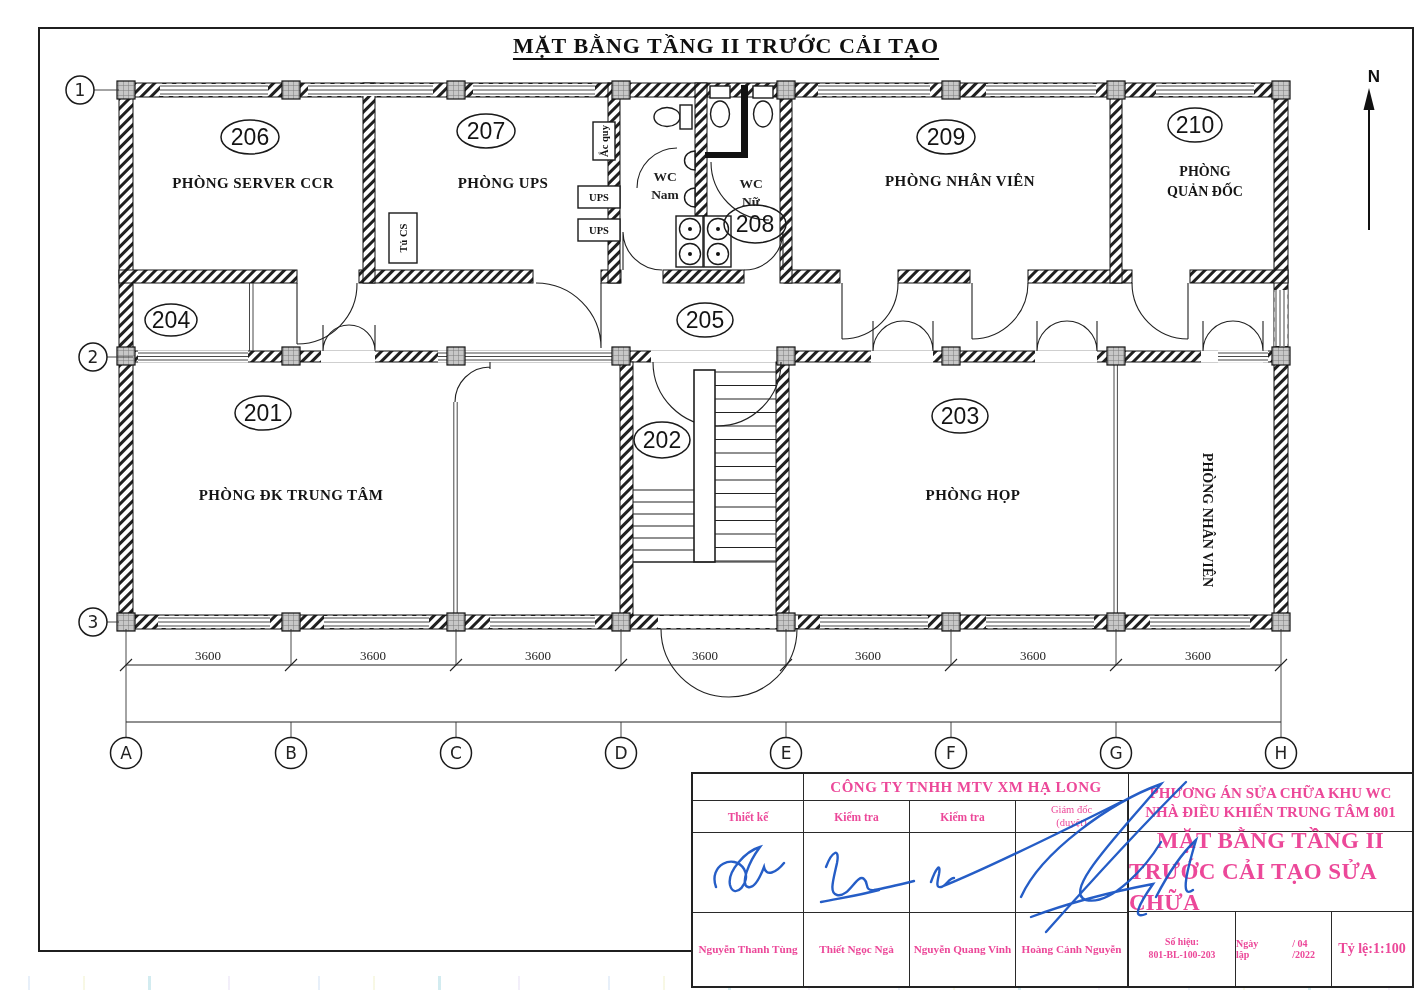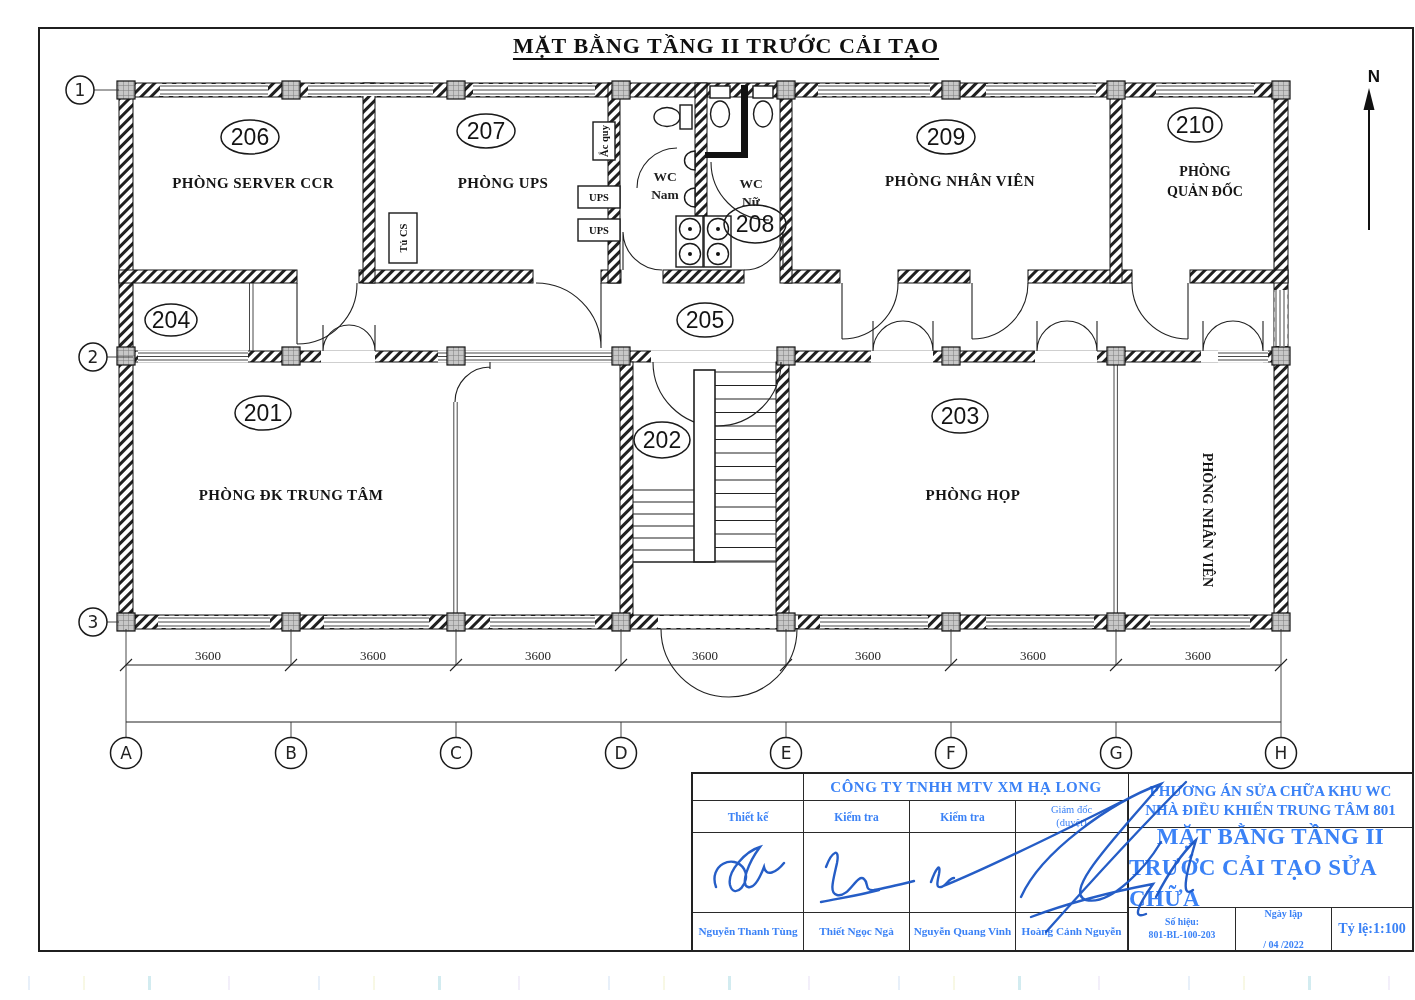--- a/index.html
+++ b/index.html
@@ -16,39 +16,39 @@
   .arc{stroke:#222;stroke-width:1.1;fill:none;}
   .fix{fill:#fff;stroke:#1a1a1a;stroke-width:1.4;}
   .bub{fill:none;stroke:#1a1a1a;stroke-width:1.5;}
   .num{font-family:"Liberation Sans","DejaVu Sans",sans-serif;font-size:23px;fill:#141414;text-anchor:middle;}
   .rname{font-size:15px;font-weight:bold;fill:#151515;text-anchor:middle;letter-spacing:.4px;}
   .rname2{font-size:14px;font-weight:bold;fill:#151515;text-anchor:middle;}
   .wc{font-size:13.5px;font-weight:bold;fill:#222;text-anchor:middle;}
   .eq{font-size:10.5px;font-weight:bold;fill:#111;text-anchor:middle;}
   .dim{font-size:13px;fill:#222;text-anchor:middle;}
   .glab{font-family:"DejaVu Sans","Liberation Sans",sans-serif;font-size:17px;fill:#222;text-anchor:middle;}
-  .tblock{position:absolute;left:683px;top:772px;width:723px;height:180px;border:2px solid #222;box-sizing:border-box;
+  .tblock{position:absolute;left:683px;top:772px;width:723px;height:216px;border:2px solid #222;box-sizing:border-box;
     display:grid;grid-template-columns:111px 106px 106px 112px 1fr;grid-template-rows:27px 32px 79px 1fr;
-    background:#fff;color:#3b82f6;}
+    background:#fff;color:#ec4899;}
   .cell{border-right:1.6px solid #2a2a2a;border-bottom:1.6px solid #2a2a2a;display:flex;align-items:center;justify-content:center;text-align:center;}
   .nb{border-bottom:none;}
   .company{grid-column:2/5;grid-row:1;font-size:15px;font-weight:bold;letter-spacing:.5px;border-right:none;}
   .role{font-size:11.5px;font-weight:bold;}
   .role small{font-size:10.5px;font-weight:normal;display:block;line-height:1.15;}
   .sig{height:100%;}
   .pname{font-size:11.2px;font-weight:bold;white-space:nowrap;overflow:hidden;}
   .tright{grid-column:5;grid-row:1/5;border-left:1.8px solid #222;display:flex;flex-direction:column;margin:-0px;}
   .proj{height:57px;border-bottom:1.6px solid #2a2a2a;display:flex;flex-direction:column;align-items:center;justify-content:center;
     font-size:15px;font-weight:bold;line-height:1.25;white-space:nowrap;}
   .draw{height:79px;border-bottom:1.6px solid #2a2a2a;display:flex;flex-direction:column;align-items:center;justify-content:center;
     font-size:23px;font-weight:bold;line-height:1.35;letter-spacing:.4px;}
   .brow{flex:1;display:flex;}
   .bcell{display:flex;flex-direction:column;align-items:center;justify-content:center;font-weight:bold;}
   .sohieu{width:106px;font-size:9.8px;line-height:1.3;}
-  .ngay{width:95px;border-left:1.6px solid #2a2a2a;font-size:10px;flex-direction:column;gap:20px;}
+  .ngay{width:95px;border-left:1.6px solid #2a2a2a;font-size:10px;flex-direction:row;gap:20px;}
   .tyle{flex:1;border-left:1.6px solid #2a2a2a;font-size:14px;}
   .noise{position:absolute;left:20px;top:976px;width:1382px;height:14px;opacity:.65;
     background:repeating-linear-gradient(90deg,rgba(110,160,220,.25) 0 2px,rgba(255,255,255,0) 2px 55px,
       rgba(215,215,110,.28) 55px 57px,rgba(255,255,255,0) 57px 120px,rgba(60,170,190,.35) 120px 123px,
       rgba(255,255,255,0) 123px 200px,rgba(160,130,215,.2) 200px 202px,rgba(255,255,255,0) 202px 290px);}
 </style>
 </head>
 <body>
 
 <div class="page">

